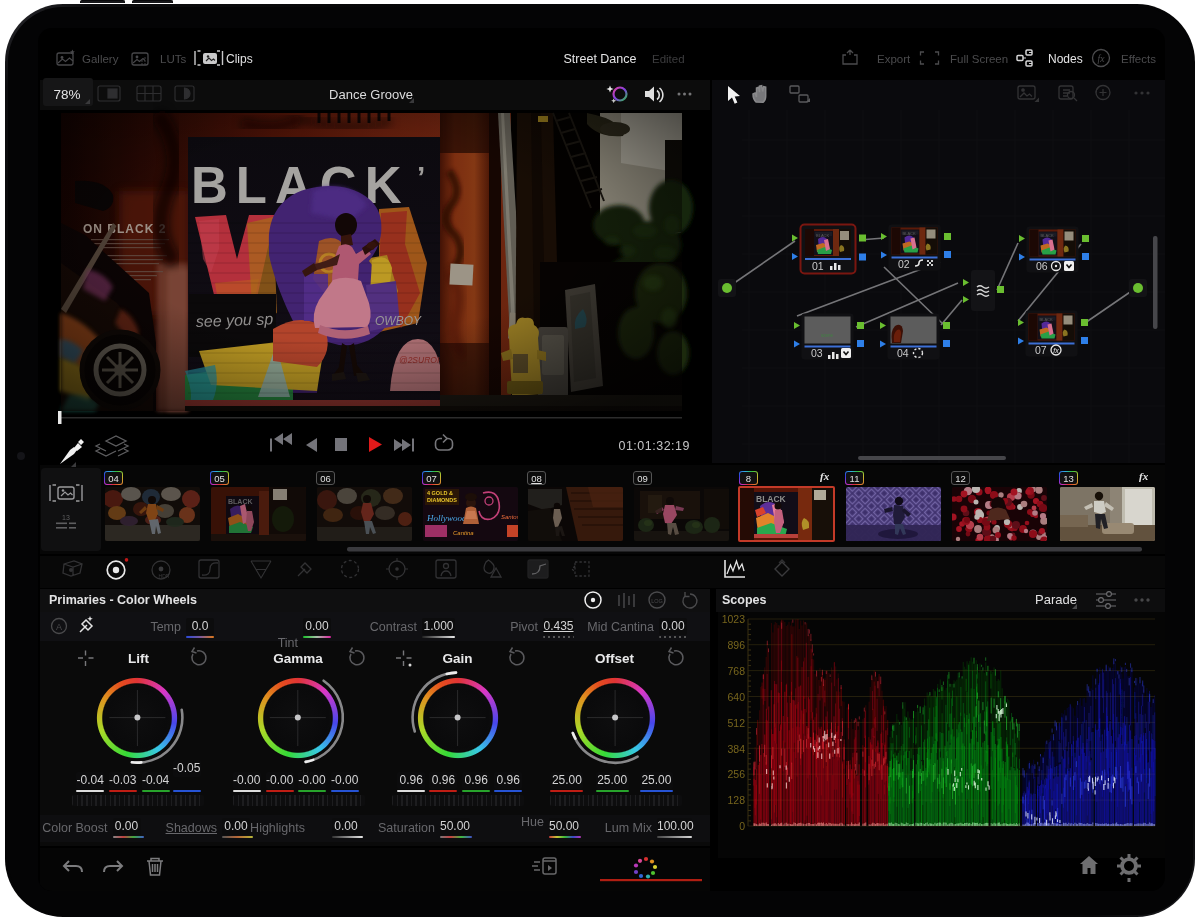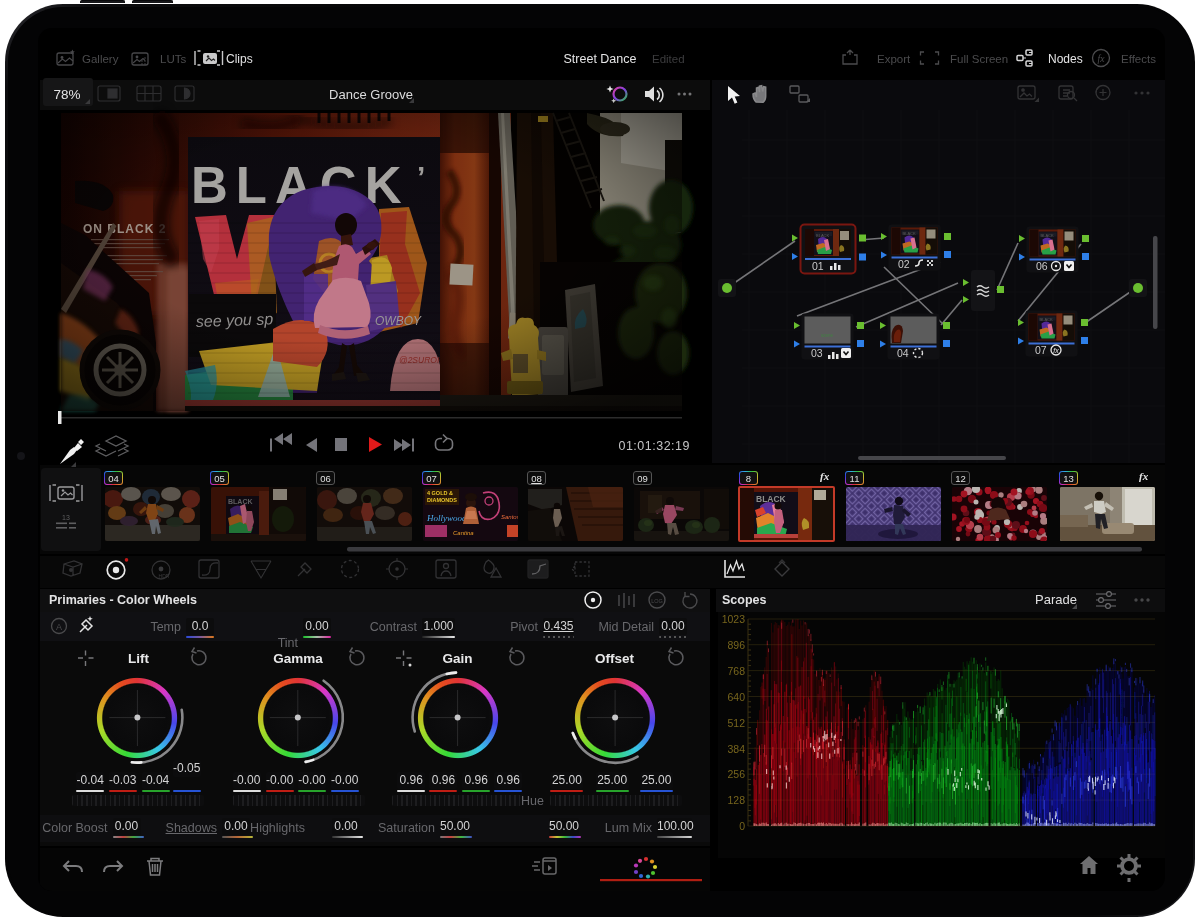--- a/index.html
+++ b/index.html
@@ -938,21 +938,21 @@
     <div class="ul" style="left:148px;top:608px;width:28px;background:linear-gradient(90deg,#2848d8,#7a5aa0 50%,#e07818);"></div>
     <span class="t plab2" style="right:867px;top:608px;">Tint</span>
     <div class="vb" style="left:265px;top:590px;width:28px;">0.00</div>
     <div class="ul" style="left:265px;top:608px;width:28px;background:linear-gradient(90deg,#18c028,#a8c0a8,#e020a0);"></div>
     <span class="t plab2" style="right:748px;top:592px;">Contrast</span>
     <div class="vb" style="left:384px;top:590px;width:33px;">1.000</div>
     <div class="ul" style="left:384px;top:608px;width:33px;background:linear-gradient(90deg,#222,#e8e8e8);"></div>
     <span class="t plab2" style="right:627px;top:592px;">Pivot</span>
     <div class="vb" style="left:505px;top:590px;width:31px;text-decoration:underline;">0.435</div>
     <div class="ul" style="left:505px;top:608px;width:31px;background:repeating-linear-gradient(90deg,#555 0 2px,#0000 2px 5px);"></div>
-    <span class="t plab2" style="right:511px;top:592px;">Mid Detail</span>
+    <span class="t plab2" style="right:511px;top:592px;">Mid Cantina</span>
     <div class="vb" style="left:621px;top:590px;width:28px;">0.00</div>
     <div class="ul" style="left:621px;top:608px;width:28px;background:repeating-linear-gradient(90deg,#555 0 2px,#0000 2px 5px);"></div>
 
     <div class="wtitle" style="left:60.4px;">Lift</div>
     <div class="wtitle" style="left:220px;">Gamma</div>
     <div class="wtitle" style="left:379.4px;">Gain</div>
     <div class="wtitle" style="left:536.6px;">Offset</div>
     <div class="wring" style="left:58.4px;"></div>
     <div class="wring" style="left:218.8px;"></div>
     <div class="wring" style="left:378.6px;"></div>
@@ -1042,21 +1042,21 @@
     <div class="ul" style="left:74.5px;top:808px;width:31px;background:linear-gradient(90deg,#888,#c04040,#40a840,#4060c8);"></div>
     <span class="t plab2" style="right:948px;top:793px;text-decoration:underline;">Shadows</span>
     <div class="vb" style="left:184px;top:790px;width:28px;">0.00</div>
     <div class="ul" style="left:184px;top:808px;width:31px;background:linear-gradient(90deg,#555,#b86838,#b8b838);"></div>
     <span class="t plab2" style="right:860px;top:793px;">Highlights</span>
     <div class="vb" style="left:294px;top:790px;width:28px;">0.00</div>
     <div class="ul" style="left:294px;top:808px;width:31px;background:linear-gradient(90deg,#333,#e8e8e8);"></div>
     <span class="t plab2" style="right:730px;top:793px;">Saturation</span>
     <div class="vb" style="left:402px;top:790px;width:30px;">50.00</div>
     <div class="ul" style="left:402px;top:808px;width:32px;background:linear-gradient(90deg,#777,#c84040,#40b840,#4050c8);"></div>
-    <span class="t plab2" style="right:621px;top:766px;">Hue</span>
+    <span class="t plab2" style="right:621px;top:787px;">Hue</span>
     <div class="vb" style="left:511px;top:790px;width:30px;">50.00</div>
     <div class="ul" style="left:511px;top:808px;width:32px;background:linear-gradient(90deg,#c83838,#c8c838,#38b838,#3848c8,#b838b8);"></div>
     <span class="t plab2" style="right:513px;top:793px;">Lum Mix</span>
     <div class="vb" style="left:619px;top:790px;width:35px;">100.00</div>
     <div class="ul" style="left:619px;top:808px;width:35px;background:linear-gradient(90deg,#444,#d8d8d8);"></div>
 
     <svg class="abs" style="left:680px;top:584px;" width="447" height="246" viewBox="0 0 447 246">
       <rect x="0" y="0" width="447" height="246" fill="#050505"></rect>
       <g fill="#77651d" font-size="10.5" text-anchor="end">
         <text x="27" y="11">1023</text>

